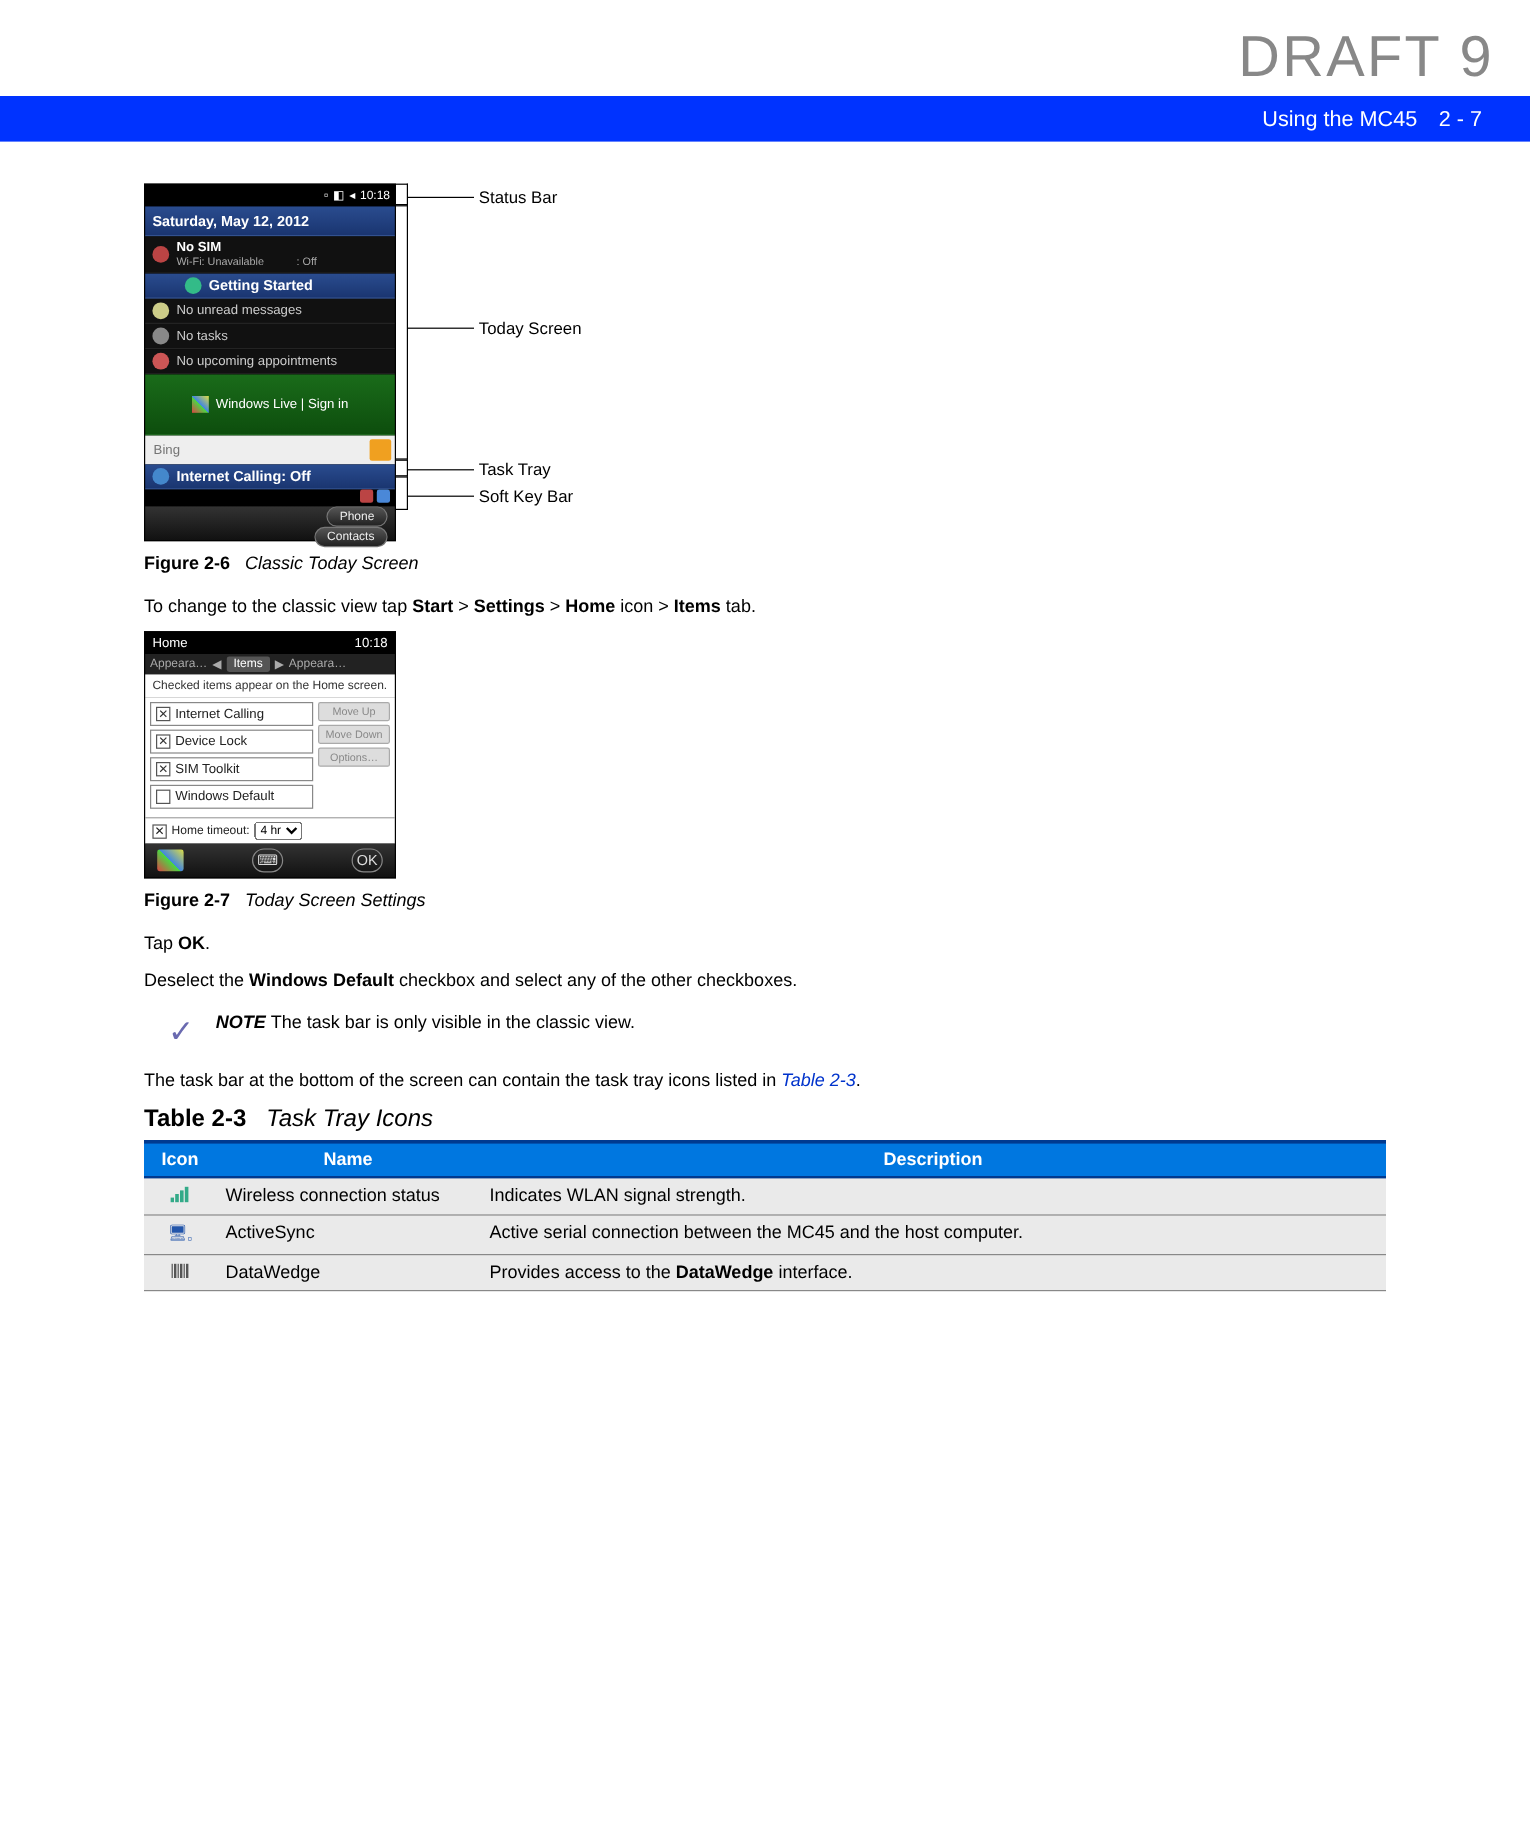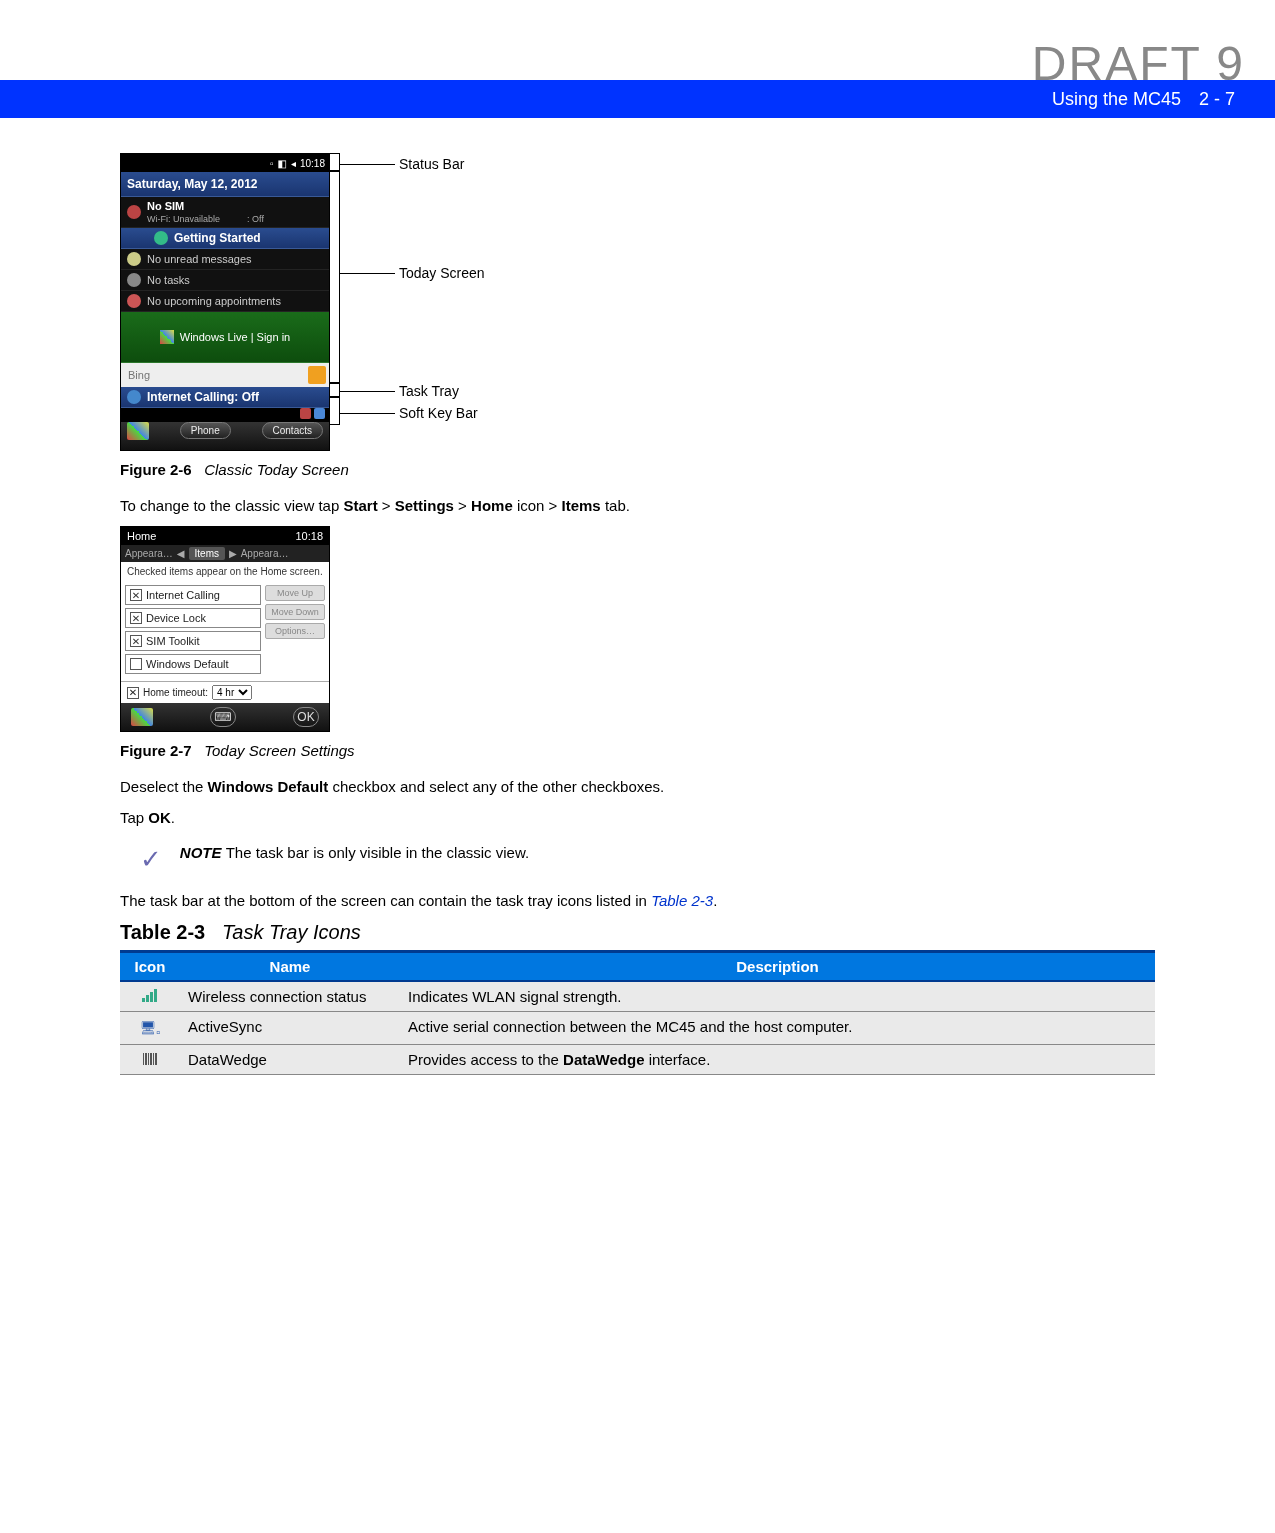--- a/index.html
+++ b/index.html
@@ -7,21 +7,21 @@
     margin: 0;
     padding: 0;
     font-family: Arial, Helvetica, sans-serif;
     font-size: 15px;
     color: #000;
     background: #fff;
     width: 1275px;
   }
   .watermark {
     position: absolute;
-    top: 36px;
+    top: 20px;
     right: 30px;
     font-size: 48px;
     color: #888;
     font-weight: normal;
     letter-spacing: 2px;
   }
   .page-header {
     background: #0033ff;
     color: #fff;
     height: 38px;
@@ -76,21 +76,21 @@
   .wlive { background: linear-gradient(#1a6c1a,#0d4d0d); justify-content:center; padding:18px;}
   .bing { background:#eee; color:#555; padding:3px; display:flex; align-items:center;}
   .bing input { flex:1; border:none; background:transparent; font-size:11px; color:#555; padding:2px 4px;}
   .bing .sbtn { width:18px; height:18px; background:#f0a020; border-radius:2px;}
   .intcall { background: linear-gradient(#2a4c8f,#1a3570); font-weight:bold; font-size:12px;}
   .tasktray { background:#000; height:14px; display:flex; justify-content:flex-end; padding:0 4px; gap:3px;}
   .tticon { width:11px; height:11px; background:#4a88d8; border-radius:2px;}
   .softkey {
     background: linear-gradient(#333,#111);
     height: 28px;
-    display:flex; align-items:flex-start; justify-content:space-between; padding:0 6px;
+    display:flex; align-items:flex-end; justify-content:space-between; padding:0 6px;flex-direction:column;
   }
   .softkey .winbtn { width:22px; height:18px; background: linear-gradient(45deg,#d44,#4d4 50%,#48d 50%,#dd4); border-radius:2px;}
   .softkey .pill { background: linear-gradient(#555,#222); border:1px solid #777; border-radius:10px; padding:2px 10px; font-size:10px; color:#eee;}
   .icon-sm { width:14px; height:14px; border-radius:7px; flex-shrink:0;}
   .callout {
     position: absolute;
     left: 0;
     font-size: 14px;
     color: #000;
     display:flex; align-items:center;
@@ -325,25 +325,25 @@
           <span>OK</span>
         </span>
     </div>
   </div>
 
   <p class="fig-caption">
     <b>Figure 2-7</b>&nbsp;&nbsp;&nbsp;<em>Today Screen Settings</em>
   </p>
 
   <p class="bodytext">
+    <span>Tap </span><b>OK</b><span>.</span>
+  </p>
+
+  <p class="bodytext">
     <span>Deselect the </span><b>Windows Default</b><span> checkbox and select any of the other checkboxes.</span>
-  </p>
-
-  <p class="bodytext">
-    <span>Tap </span><b>OK</b><span>.</span>
   </p>
 
   <div class="note-row">
     <span class="check">✓</span>
     <span class="txt"><b class="i">NOTE</b>&nbsp;<span>The task bar is only visible in the classic view.</span></span>
   </div>
 
   <p class="bodytext">
     <span>The task bar at the bottom of the screen can contain the task tray icons listed in </span><span class="link">Table 2-3</span><span>.</span>
   </p>

